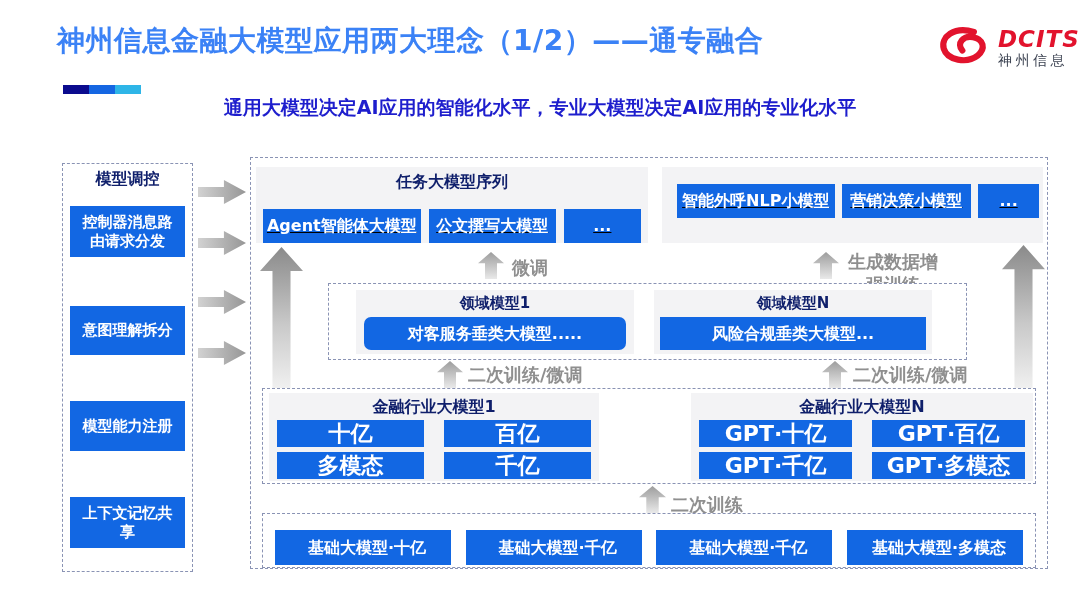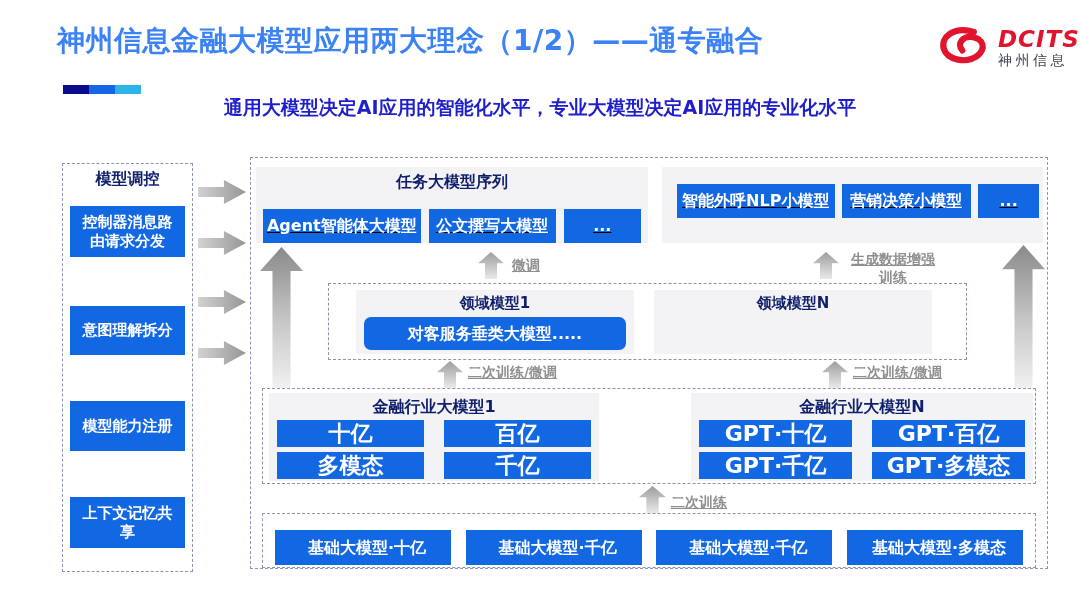--- a/index.html
+++ b/index.html
@@ -26,21 +26,21 @@
   .sb-title{position:absolute;left:62px;top:169px;width:131px;text-align:center;font-size:16px;font-weight:bold;color:#0f1f6b;}
   .arrow-r{position:absolute;left:198px;width:48px;height:26px;
      background:linear-gradient(to right,#d2d2d2,#969696);
      clip-path:polygon(0 31%,54% 31%,54% 4%,100% 50%,54% 96%,54% 69%,0 69%);}
   .arrow-up-sm{position:absolute;width:26px;height:27px;
      background:linear-gradient(#9d9d9d,#e9e9e9);
      clip-path:polygon(50% 0,100% 42%,73% 42%,73% 100%,27% 100%,27% 42%,0 42%);}
   .arrow-up-tall{position:absolute;width:43px;
      background:linear-gradient(#8a8a8a,#c9c9c9 55%,#f0f0f0);
      clip-path:polygon(50% 0,100% 17%,71% 17%,71% 100%,29% 100%,29% 17%,0 17%);}
-  .arrow-label{position:absolute;color:#8f8f8f;font-weight:bold;font-size:14px;line-height:1.25;white-space:nowrap;text-decoration:underline;}
+  .arrow-label{position:absolute;color:#8f8f8f;font-weight:bold;font-size:18px;line-height:1.25;white-space:nowrap;}
   .top-row{display:flex;margin-top:17px;text-decoration:underline;}
   .top-row .btn{height:34px;font-size:16px;}
   .grid2{display:grid;grid-template-columns:1fr 1fr;gap:5px 20px;padding:3px 8px 0;}
   .grid2 .btn{height:27px;font-size:22px;}
   .base-row{display:flex;justify-content:space-between;padding:16px 12px 0;}
   .base-row .btn{width:176px;height:35px;font-size:16px;padding-left:8px;}
 </style>
 </head>
 <body>
 
@@ -106,20 +106,21 @@
   <div class="arrow-up-sm" style="left:813px;top:252px;"></div>
   <div class="arrow-label" style="left:845px;top:251px;width:96px;text-align:center;white-space:normal;">生成数据增强训练</div>
 
   <div class="dashed" style="left:328px;top:283px;width:639px;height:77px;"></div>
   <div class="gray" style="left:356px;top:290px;width:278px;height:64px;">
     <div class="sec-title" style="padding-top:3px;font-size:15px;line-height:20px;">领域模型1</div>
     <div class="btn" style="width:262px;height:33px;margin:4px auto 0;font-size:16px;border-radius:7px;">对客服务垂类大模型.....</div>
   </div>
   <div class="gray" style="left:654px;top:290px;width:278px;height:64px;">
     <div class="sec-title" style="padding-top:3px;font-size:15px;line-height:20px;">领域模型N</div>
+    <div class="btn" style="width:266px;height:33px;margin:4px auto 0;font-size:16px;">风险合规垂类大模型...</div>
   </div>
 
   <div class="arrow-up-sm" style="left:437px;top:361px;"></div>
   <div class="arrow-label" style="left:468px;top:364px;">二次训练/微调</div>
   <div class="arrow-up-sm" style="left:822px;top:361px;"></div>
   <div class="arrow-label" style="left:853px;top:364px;">二次训练/微调</div>
 
   <div class="dashed" style="left:262px;top:388px;width:774px;height:96px;"></div>
   <div class="gray" style="left:269px;top:393px;width:330px;height:88px;">
     <div class="sec-title" style="padding-top:3px;font-size:16px;line-height:21px;">金融行业大模型1</div>

